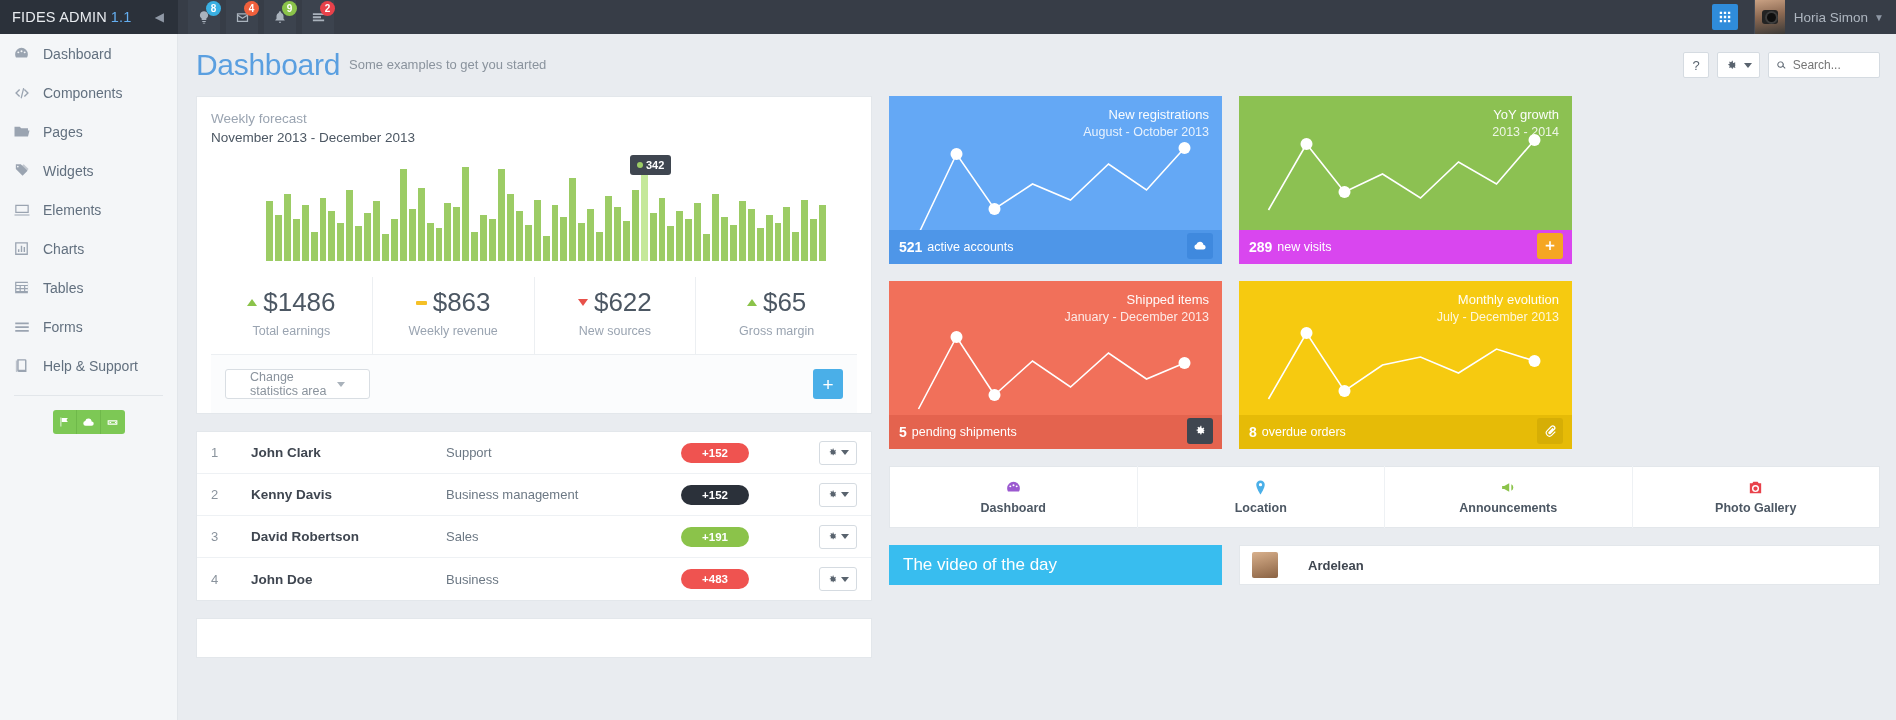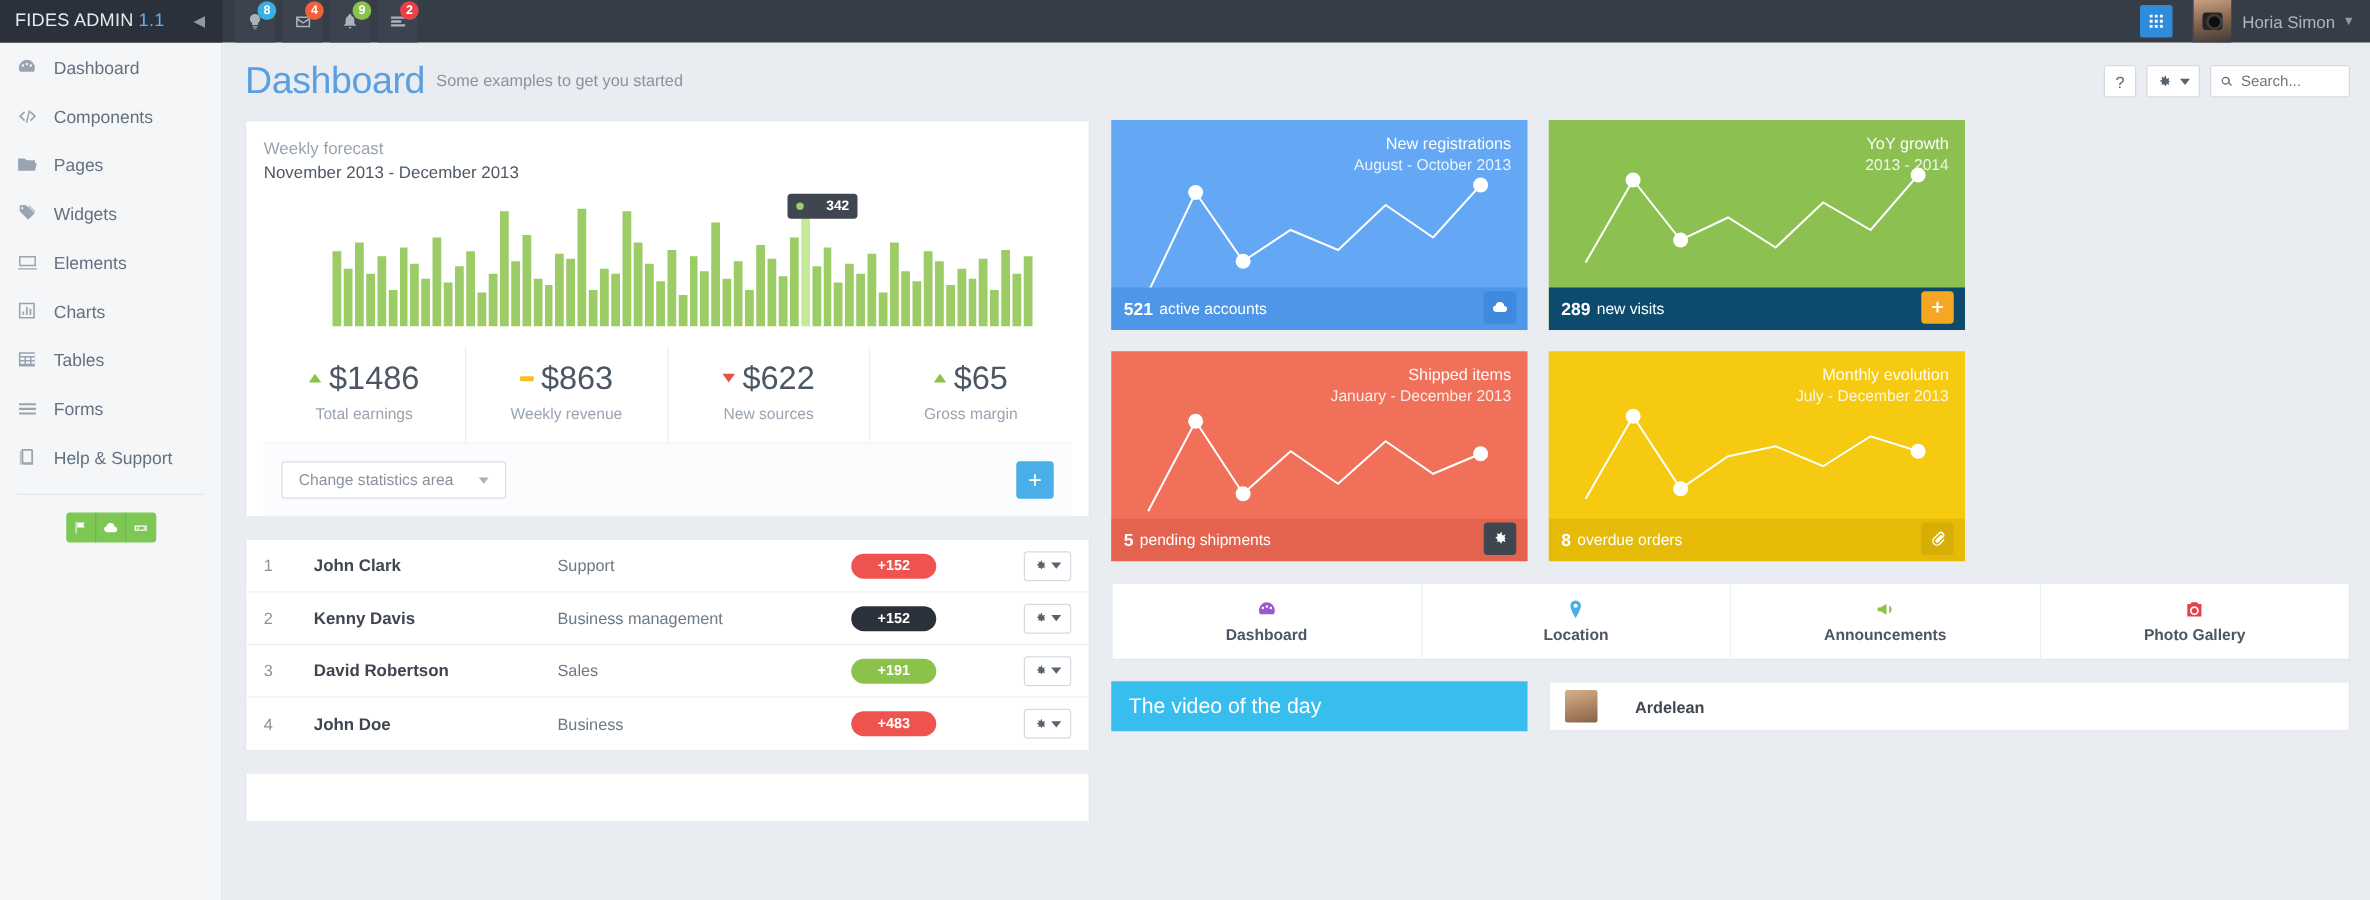--- a/index.html
+++ b/index.html
@@ -200,21 +200,21 @@
     margin: 18px 0 0 55px; width: 560px;
     display: flex; align-items: flex-end; gap: 2px;
   }
   .bar { width: 7px; background: #9ccc65; }
   .bar.hl { background: #c5e89a; }
   .tip {
     position: absolute; top: -8px;
     background: #3f4650; color: #fff;
     font-size: 11px; font-weight: bold;
     padding: 4px 7px; border-radius: 3px;
-    display: flex; align-items: center; gap: 18px;
+    display: flex; align-items: center; gap: 3px;
     white-space: nowrap;
   }
   .tip-dot { width: 6px; height: 6px; border-radius: 50%; background: #9ccc65; }
 
   .stats-row {
     display: flex; margin-top: 16px;
     border-bottom: 1px solid #eceff2;
   }
   .stat {
     flex: 1; text-align: center; padding: 10px 0 16px 0;
@@ -234,23 +234,23 @@
     border-right: 5px solid transparent; border-top: 7px solid #e8514a;
   }
   .dash-mark { width: 11px; height: 4px; background: #f5c026; border-radius:1px; }
   .stat-lab { font-size: 12.5px; color: #9aa4b1; margin-top: 6px; }
 
   .sel-row {
     display: flex; align-items: center;
     padding: 14px; background: #fbfcfd;
   }
   .select {
-    width: 180px; height: 30px;
+    width: 145px; height: 30px;
     background: #fff; border: 1px solid #d9dee3; border-radius: 3px;
-    display: flex; align-items: center; padding: 0 13px;
+    display: flex; align-items: center; padding: 0 24px;
     font-size: 12.5px; color: #8a939d; cursor: pointer;
   }
   .select .caret-dn { margin-left: auto; border-top-color: #a9b2bb; }
   .plus-btn {
     margin-left: auto;
     width: 30px; height: 30px; border-radius: 3px;
     background: #4aafe8; color: #fff;
     display: flex; align-items: center; justify-content: center;
     font-size: 19px; cursor: pointer; line-height: 1;
   }
@@ -707,21 +707,21 @@
             <svg class="spark" width="333" height="130" viewBox="0 0 290 130">
               <path d="M8,96 L46,30 L84,78 L122,60 L160,84 L198,48 L236,70 L274,26" stroke="#fff" stroke-width="1.6" fill="none"></path>
               <circle cx="46" cy="30" r="6" fill="#fff"></circle>
               <circle cx="84" cy="78" r="6" fill="#fff"></circle>
               <circle cx="274" cy="26" r="6" fill="#fff"></circle>
             </svg>
             <div class="p-head">
               <div class="p-t1">YoY growth</div>
               <div class="p-t2">2013 - 2014</div>
             </div>
-            <div class="p-foot" style="background:#0c4a6e">
+            <div class="p-foot" style="background:#d946ef">
               <b>289</b>
               <span>new visits</span>
             </div>
             <div class="p-ico" style="background:#f5a623">
               <svg width="14" height="14" viewBox="0 0 24 24">
                 <path d="M10.6 4h2.8v6h6v2.8h-6v6h-2.8v-6h-6V10h6V4z"></path>
               </svg>
             </div>
           </div>
           <div class="panel" style="background: rgb(241, 112, 90);">

